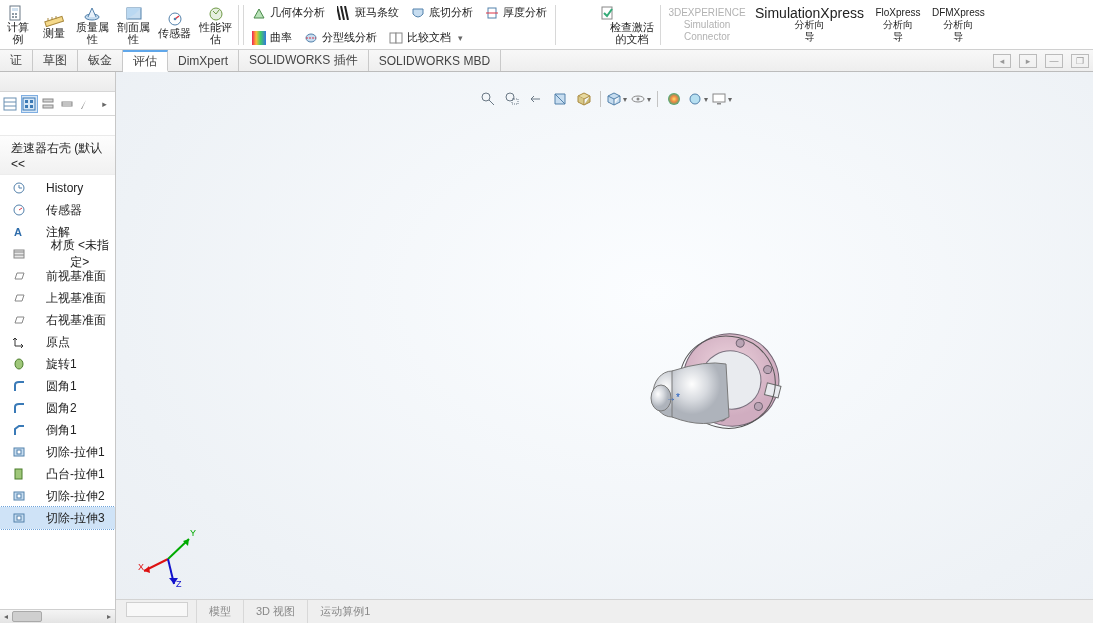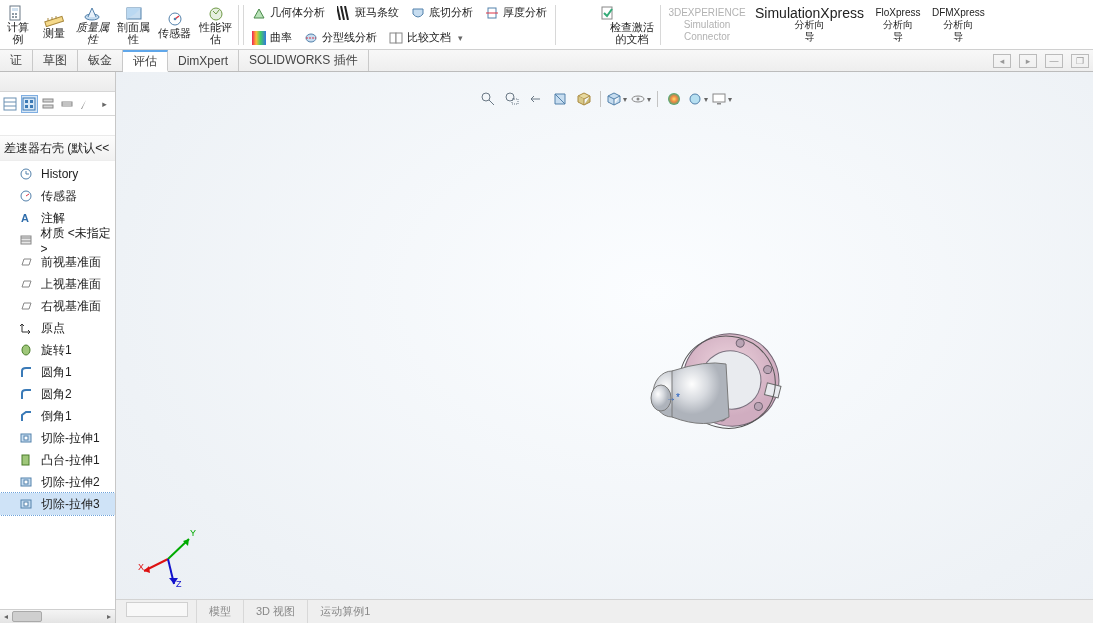--- a/index.html
+++ b/index.html
@@ -25,23 +25,23 @@
 
   
   .main { display: flex; height: calc(623px - 50px - 22px); }
   .left { width: 116px; border-right: 1px solid #c7c7c7; display: flex; flex-direction: column; background: #fff; }
   .left-header { height: 20px; background: linear-gradient(#f6f6f6,#ececec); border-bottom: 1px solid #d6d6d6; }
   .left-toolbar { height: 24px; display: flex; align-items: center; gap: 2px; border-bottom: 1px solid #d6d6d6; padding: 0 2px; background: #fff; }
   .lt-btn { width: 18px; height: 18px; border: 1px solid transparent; display:flex; align-items:center; justify-content:center; }
   .lt-btn.active { border: 1px solid #7faee2; background: #d7e7f6; }
   .spacer-row { height: 20px; border-bottom: 1px solid #eaeaea; }
 
-  .tree-title { padding: 4px 4px 3px 4px; border-bottom: 1px solid #ededed; font-size: 12px; background: linear-gradient(#fdfdfd,#f1f1f1); }
+  .tree-title { padding: 4px 4px 3px 11px; border-bottom: 1px solid #ededed; font-size: 12px; background: linear-gradient(#fdfdfd,#f1f1f1); }
   .tree { flex: 1; overflow: hidden; padding-top: 2px; }
-  .tree-item { display: flex; align-items: center; gap: 8px; height: 22px; padding-left: 19px; font-size: 12px; cursor: default; }
+  .tree-item { display: flex; align-items: center; gap: 20px; height: 22px; padding-left: 12px; font-size: 12px; cursor: default; text-align: center; }
   .tree-item.selected { background: #cfe3f7; outline: 1px dotted #6da3db; }
   .left-scroll { height: 14px; background: linear-gradient(#f4f4f4,#e4e4e4); border-top: 1px solid #cfcfcf; position: relative; }
   .left-scroll .thumb { position: absolute; left: 12px; top: 1px; height: 11px; width: 30px; background: #cfcfcf; border: 1px solid #a9a9a9; border-radius: 2px; }
   .left-scroll .arrow { position: absolute; top: 0; width: 12px; height: 13px; font-size: 8px; text-align:center; line-height:13px; color:#666;}
   .left-scroll .arrow.l { left: 0; } .left-scroll .arrow.r { right: 0; }
 
   
   .gfx { flex: 1; position: relative; background: radial-gradient(1200px 800px at 55% 40%, #fbfdff 0%, #eef2f6 45%, #e5e9ef 90%); }
   .hud { position: absolute; top: 16px; left: 50%; transform: translateX(-50%); display: flex; gap: 2px; align-items: center; background: transparent; }
   .hud-btn { width: 22px; height: 22px; display: flex; align-items: center; justify-content: center; }
@@ -83,21 +83,21 @@
         <line x1="8" y1="9" x2="8" y2="6" stroke="#a9893e"></line>
         <line x1="12" y1="8" x2="12" y2="5" stroke="#a9893e"></line>
       </svg>
     <span class="lbl">测量</span>
   </div>
   <div class="ribbon-item">
     <svg class="icon" width="18" height="16">
         <ellipse cx="8" cy="12" rx="7" ry="3" fill="#c7ddf0" stroke="#5381ab"></ellipse>
         <path d="M4 12 L8 3 L12 12" fill="#e8f1fa" stroke="#5381ab"></path>
       </svg>
-    <span class="lbl" style="white-space:pre-line;font-style:italic;">质量属
+    <span class="lbl" style="white-space:pre-line;">质量属
 性</span>
   </div>
   <div class="ribbon-item">
     <svg class="icon" width="18" height="16">
         <rect x="2" y="3" width="14" height="11" fill="#c7ddf0" stroke="#5381ab"></rect>
         <path d="M2 3 L16 3 L10 9 L2 14 Z" fill="#bad8f1"></path>
       </svg>
     <span class="lbl" style="white-space:pre-line;">剖面属
 性</span>
   </div>
@@ -216,20 +216,21 @@
   </div>
 </div>
 
 <div class="cm-tabs">
   <div class="cm-tab">证</div>
   <div class="cm-tab">草图</div>
   <div class="cm-tab">钣金</div>
   <div class="cm-tab active">评估</div>
   <div class="cm-tab">DimXpert</div>
   <div class="cm-tab">SOLIDWORKS 插件</div>
+  <div class="cm-tab">SOLIDWORKS MBD</div>
   <div class="win-controls">
     <div class="wc">◂</div>
     <div class="wc">▸</div>
     <div class="wc">―</div>
     <div class="wc">❐</div>
   </div>
 </div>
 
 <div class="main">
 

